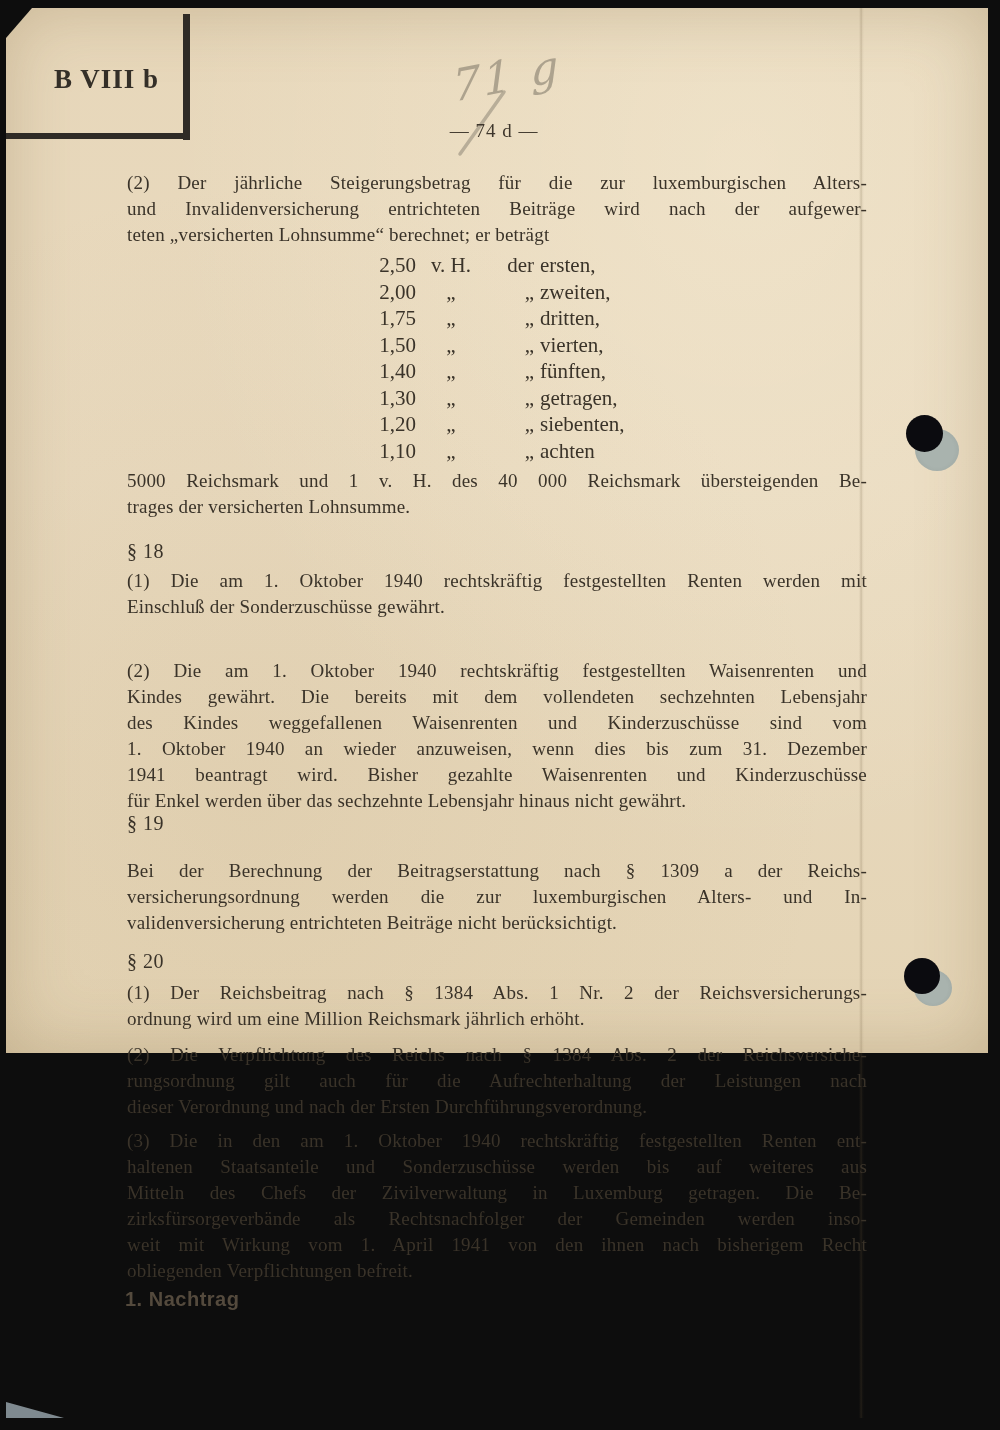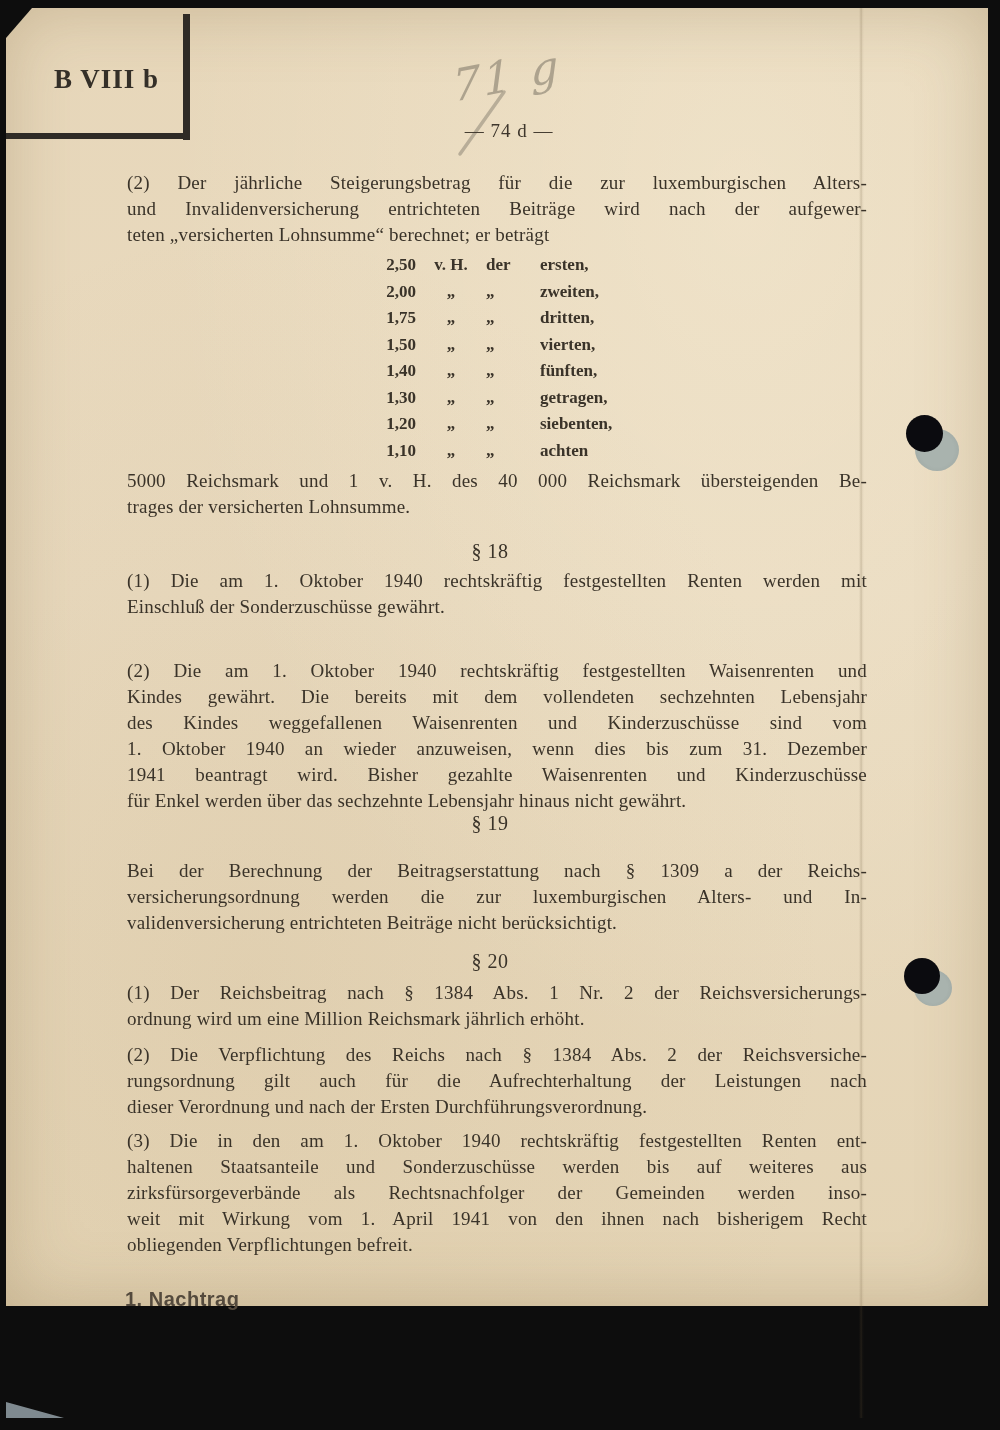--- a/index.html
+++ b/index.html
@@ -5,21 +5,21 @@
   html,body{margin:0;padding:0;}
   body{
     width:1000px;height:1430px;
     background:#0c0c0c;
     position:relative;
     overflow:hidden;
     font-family:"Liberation Serif", serif;
   }
   .scan-bg{position:absolute;inset:0;background:#0d0d0d;}
   .paper{
-    position:absolute;left:6px;top:8px;width:982px;height:1298px;
+    position:absolute;left:6px;top:8px;width:982px;height:1045px;
     background:
       radial-gradient(ellipse at 75% 15%, rgba(255,248,228,0.30), transparent 55%),
       radial-gradient(ellipse at 25% 75%, rgba(186,160,116,0.14), transparent 55%),
       linear-gradient(180deg,#e7d7ba 0%,#e9dabf 45%,#e4d4b5 100%);
     box-shadow:inset 0 0 70px rgba(118,94,52,0.28);
   }
   
   .fold{
     position:absolute;left:853px;top:0;width:5px;height:1410px;
     background:linear-gradient(90deg,transparent,rgba(104,86,56,0.22) 45%,rgba(104,86,56,0.08) 65%,transparent);
@@ -43,41 +43,41 @@
   .pencil-note{
     position:absolute;left:446px;top:42px;
     font-family:"DejaVu Serif", serif;font-style:italic;
     font-size:44px;color:rgba(122,115,101,0.55);
     transform:rotate(-11deg) skewX(-8deg);
     letter-spacing:3px;
   }
   .pencil-svg{position:absolute;inset:0;width:982px;height:1410px;pointer-events:none;}
   
   .page-number{
-    position:absolute;left:323px;top:112px;width:360px;
+    position:absolute;left:308px;top:112px;width:360px;
     text-align:center;font-size:19px;color:#3e362c;letter-spacing:1px;
   }
   
   .para{
     position:absolute;left:121px;width:740px;
     font-size:19px;line-height:26px;color:#3a3329;
     letter-spacing:0.2px;
   }
   .para .line{height:26px;text-align:justify;text-align-last:justify;text-justify:inter-word;}
   .para .line.last{text-align-last:left;}
   .sec-head{
     position:absolute;left:121px;width:726px;
-    text-align:center;font-size:20px;color:#3a3329;letter-spacing:0.5px;
-  }
-  
-  .rate-table{position:absolute;left:354px;top:244px;font-size:17px;color:#3a3329;font-weight:bold;}
+    font-size:20px;color:#3a3329;letter-spacing:0.5px;
+  }
+  
+  .rate-table{position:absolute;left:354px;top:244px;font-size:21px;color:#3a3329;}
   .rt-row{display:grid;grid-template-columns:56px 70px 48px 170px;height:26.5px;line-height:26px;}
   .rt-row .c-value{text-align:right;}
   .rt-row .c-unit{text-align:center;}
-  .rt-row .c-article{text-align:left;}
+  .rt-row .c-article{text-align:right;}
   .rt-row .c-ordinal{text-align:left;padding-left:6px;}
   
   .footer-label{
     position:absolute;left:119px;top:1280px;
     font-family:"Liberation Sans", sans-serif;font-weight:bold;
     font-size:20px;color:#544a3d;letter-spacing:0.5px;
   }
   
   .hole-shadow{position:absolute;border-radius:50%;background:#a0aaa6;}
   .hole-shadow.h1{left:909px;top:421px;width:44px;height:42px;background:radial-gradient(circle,#a9b3ae 55%,#9aa49f);}
@@ -197,20 +197,21 @@
       <div class="line last">ordnung wird um eine Million Reichsmark jährlich erhöht.</div>
     </div>
   <div class="para" style="top:1034px">
       <div class="line">(2) Die Verpflichtung des Reichs nach § 1384 Abs. 2 der Reichsversiche-</div>
       <div class="line">rungsordnung gilt auch für die Aufrechterhaltung der Leistungen nach</div>
       <div class="line last">dieser Verordnung und nach der Ersten Durchführungsverordnung.</div>
     </div>
   <div class="para" style="top:1120px">
       <div class="line">(3) Die in den am 1. Oktober 1940 rechtskräftig festgestellten Renten ent-</div>
       <div class="line">haltenen Staatsanteile und Sonderzuschüsse werden bis auf weiteres aus</div>
+      <div class="line">Mitteln des Chefs der Zivilverwaltung in Luxemburg getragen. Die Be-</div>
       <div class="line">zirksfürsorgeverbände als Rechtsnachfolger der Gemeinden werden inso-</div>
       <div class="line">weit mit Wirkung vom 1. April 1941 von den ihnen nach bisherigem Recht</div>
       <div class="line last">obliegenden Verpflichtungen befreit.</div>
     </div>
 
   <div class="footer-label">1. Nachtrag</div>
 
   <div class="hole-shadow h1"></div>
   <div class="hole-black h1"></div>
   <div class="hole-shadow h2"></div>

